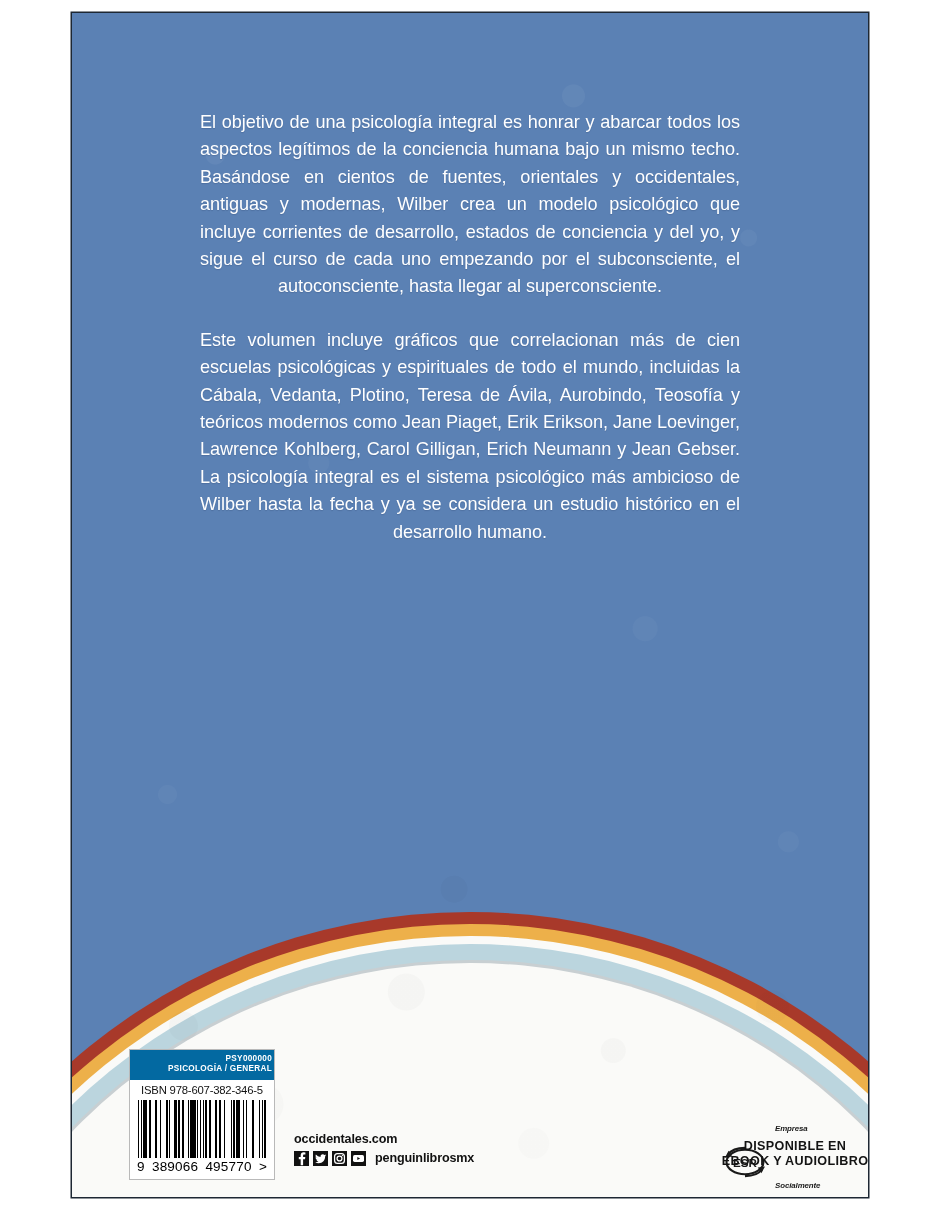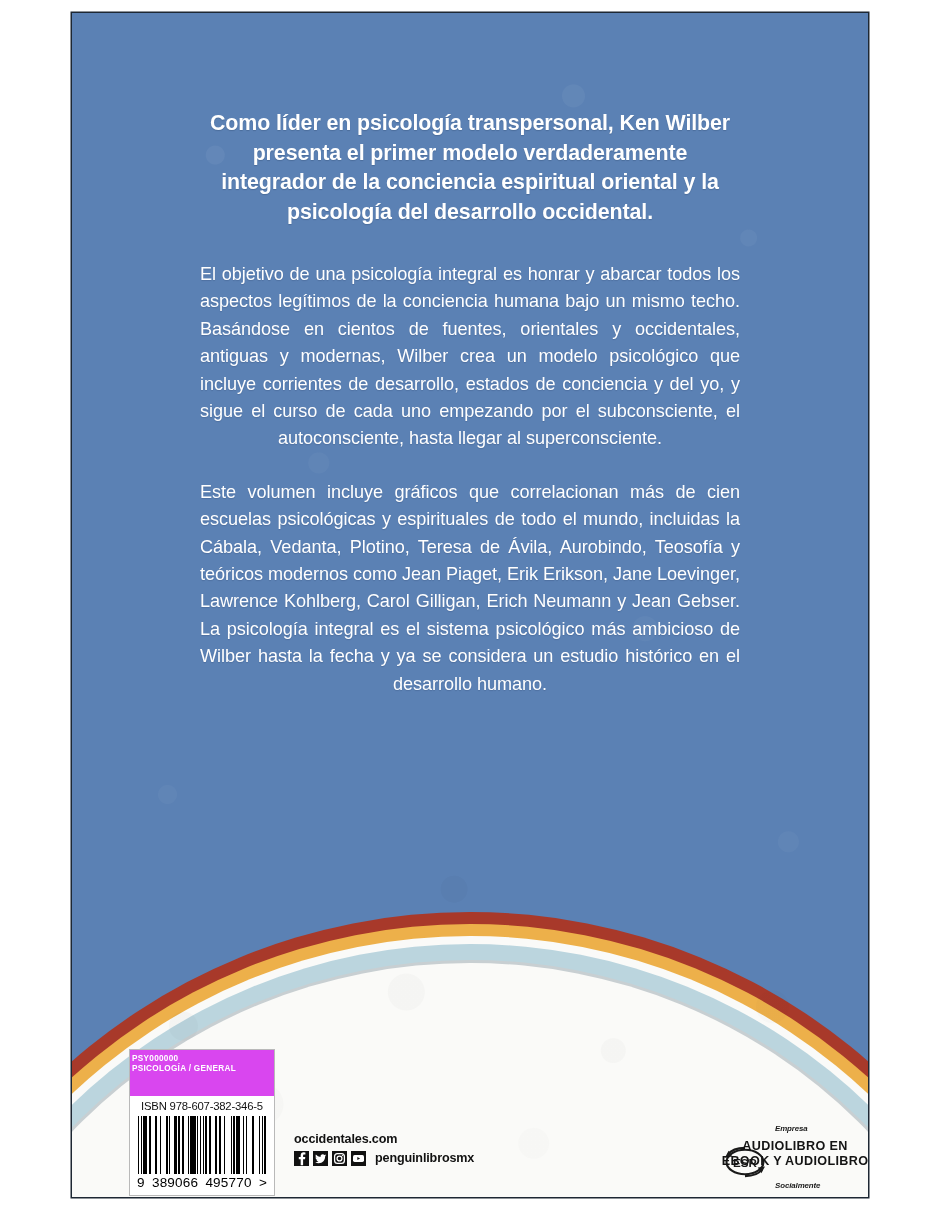--- a/index.html
+++ b/index.html
@@ -115,24 +115,24 @@
   #barcode-block {
     position: absolute;
     left: 57px;
     top: 1036px;
     width: 146px;
     background: #ffffff;
     border: 1px solid #b9b9b9;
     box-sizing: border-box;
   }
   #bisac-bar {
-    background: #d946ef;
+    background: #0369a1;
     color: #ffffff;
-    text-align: left;
-    padding: 4px 2px 21px 2px;
+    text-align: right;
+    padding: 4px 2px 5px 2px;
     font-size: 8.2px;
     line-height: 10.4px;
     font-weight: 700;
     letter-spacing: .3px;
     font-family: "Liberation Sans Narrow", "Liberation Sans", sans-serif;
   }
   #bisac-code { display: block; }
   #bisac-cat  { display: block; }
 
   #isbn-line {
@@ -239,21 +239,20 @@
 </head>
 <body>
 
 <div id="page">
 
   <div id="cover">
 
     <div id="cover-grain"></div>
 
     <div id="copy">
-      <p id="headline">Como líder en psicología transpersonal, Ken Wilber presenta el primer modelo verdaderamente integrador de la conciencia espiritual oriental y la psicología del desarrollo occidental.</p>
       <p class="para">El objetivo de una psicología integral es honrar y abarcar todos los aspectos legítimos de la conciencia humana bajo un mismo techo. Basándose en cientos de fuentes, orientales y occidentales, antiguas y modernas, Wilber crea un modelo psicológico que incluye corrientes de desarrollo, estados de conciencia y del yo, y sigue el curso de cada uno empezando por el subconsciente, el autoconsciente, hasta llegar al superconsciente.</p>
       <p class="para">Este volumen incluye gráficos que correlacionan más de cien escuelas psicológicas y espirituales de todo el mundo, incluidas la Cábala, Vedanta, Plotino, Teresa de Ávila, Aurobindo, Teosofía y teóricos modernos como Jean Piaget, Erik Erikson, Jane Loevinger, Lawrence Kohlberg, Carol Gilligan, Erich Neumann y Jean Gebser. La psicología integral es el sistema psicológico más ambicioso de Wilber hasta la fecha y ya se considera un estudio histórico en el desarrollo humano.</p>
     </div>
 
     <div id="arc-wrap">
       <svg viewBox="0 0 796 1184" xmlns="http://www.w3.org/2000/svg" aria-hidden="true">
         <defs>
           <clipPath id="coverclip">
             <rect x="0" y="0" width="796" height="1184"></rect>
           </clipPath>
@@ -430,18 +429,18 @@
         <text x="23" y="21.6" text-anchor="middle" font-family="Liberation Sans, sans-serif" font-size="11.6" font-weight="700" fill="#1a1a1a">ESR</text>
       </svg>
       <div id="esr-text">
         <span>Empresa</span>
         <span>Socialmente</span>
         <span>Responsable</span>
       </div>
     </div>
 
     <div id="availability">
-      <span>AUDIOLIBRO  EN</span>
+      <span>DISPONIBLE  EN</span>
       <span>EBOOK Y AUDIOLIBRO</span>
     </div>
 
   </div>
 </div>
 
 </body></html>

